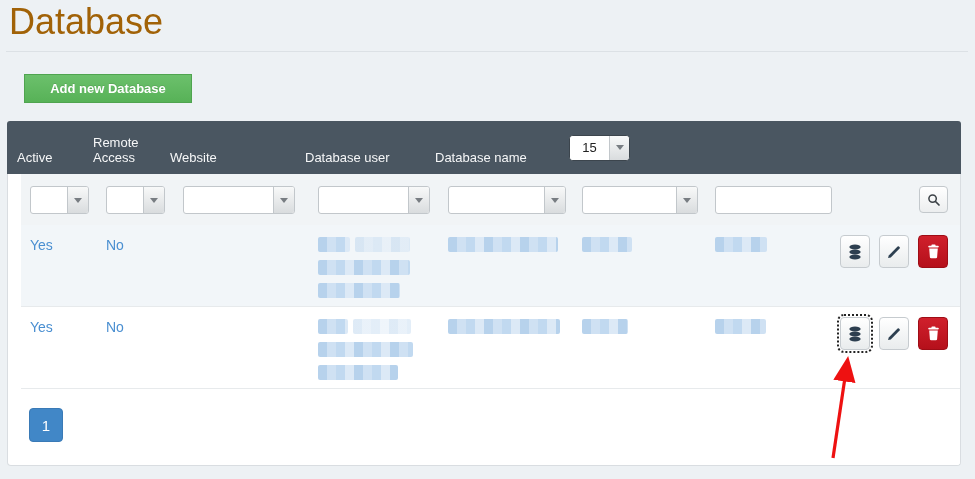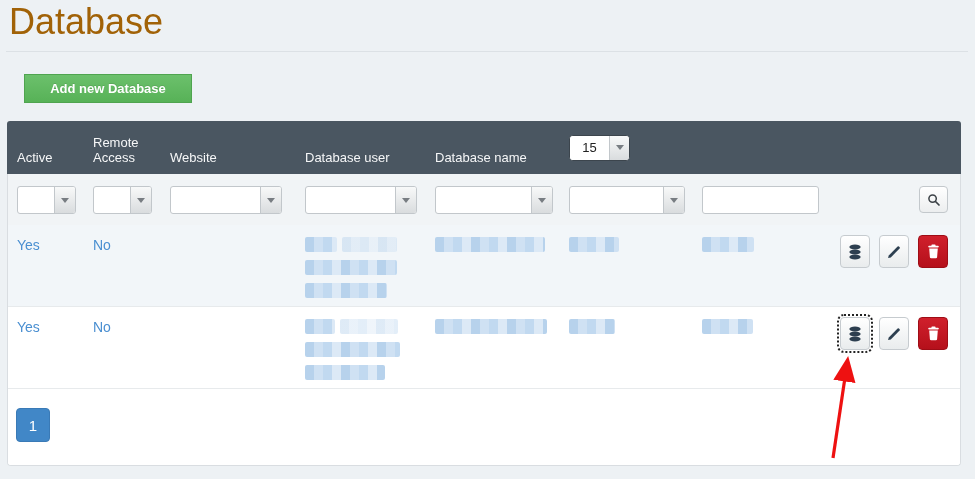--- a/index.html
+++ b/index.html
@@ -65,21 +65,21 @@
 
   .tri-down {
     width: 0; height: 0;
     border-left: 4px solid transparent; border-right: 4px solid transparent;
     border-top: 5px solid #787d82;
   }
 
   
   .panel-body {
     border: 1px solid #d9dde1; border-top: none;
-    border-radius: 0 0 4px 4px; overflow: hidden; background: #fff;
+    border-radius: 0 0 4px 4px; overflow: hidden; background: #fff; padding-left: 13px;
   }
   .filter-row { background: #f1f4f6; height: 51px; padding-top: 12px; }
   .filter-row .cols { padding-left: 9px; }
 
   .sel {
     display: inline-flex; height: 28px;
     border: 1px solid #c2c7cb; border-radius: 3px;
     background: #fff; overflow: hidden; cursor: pointer;
   }
   .sel .sel-box { flex: 1; }

